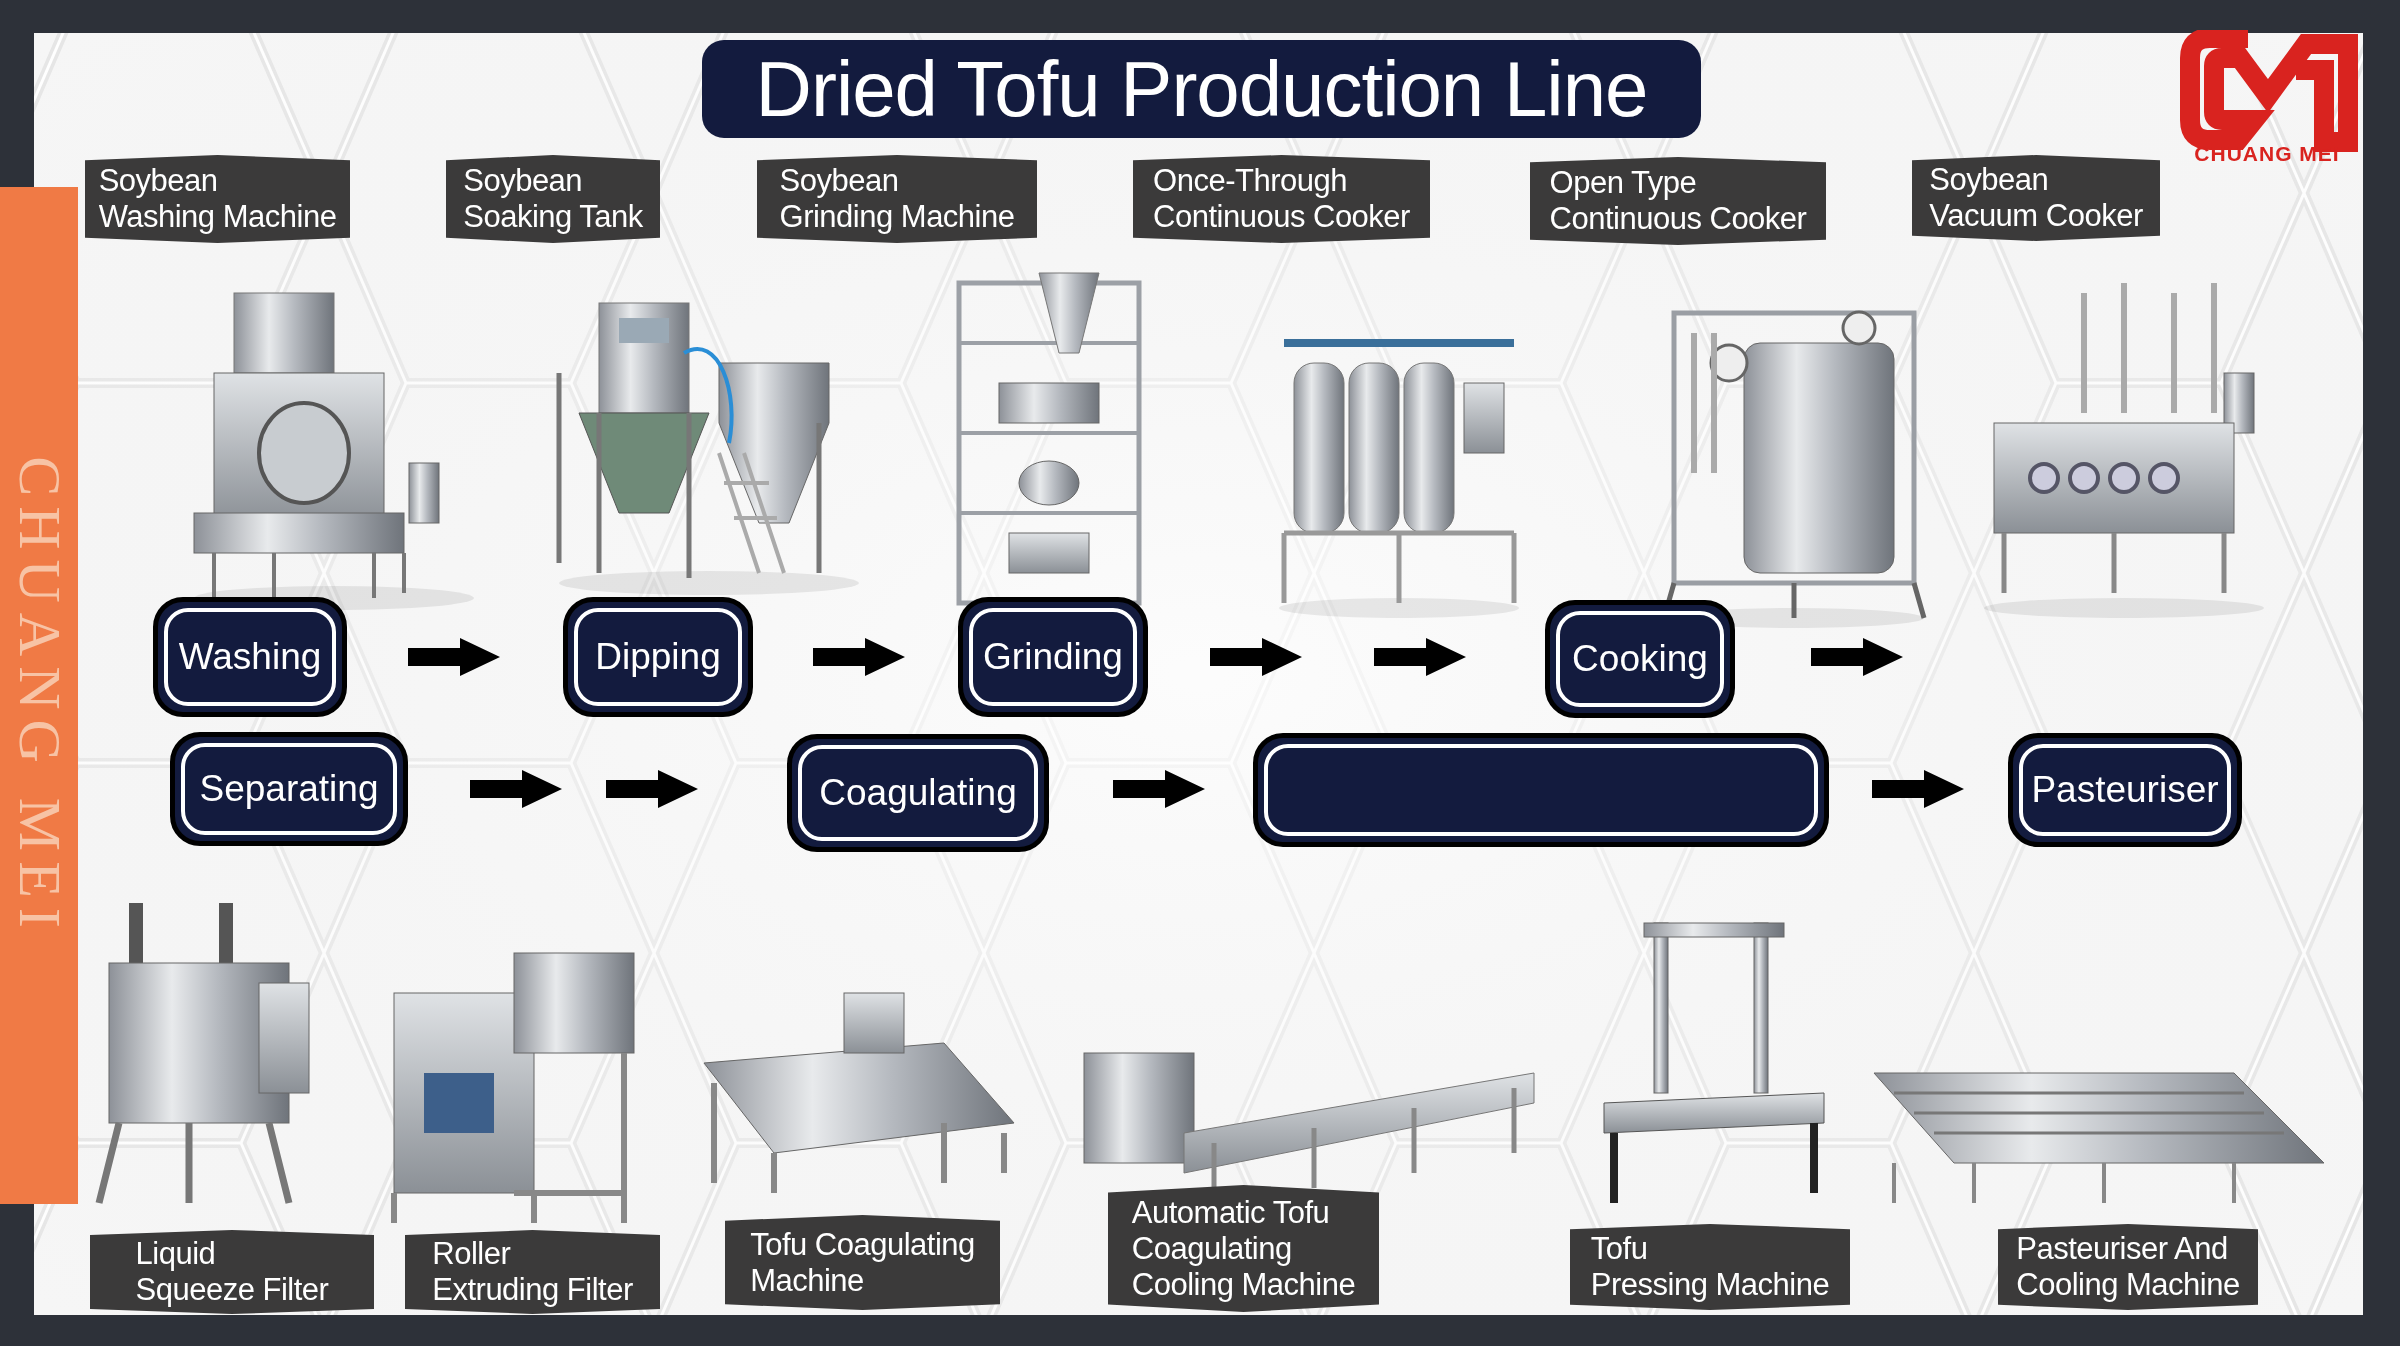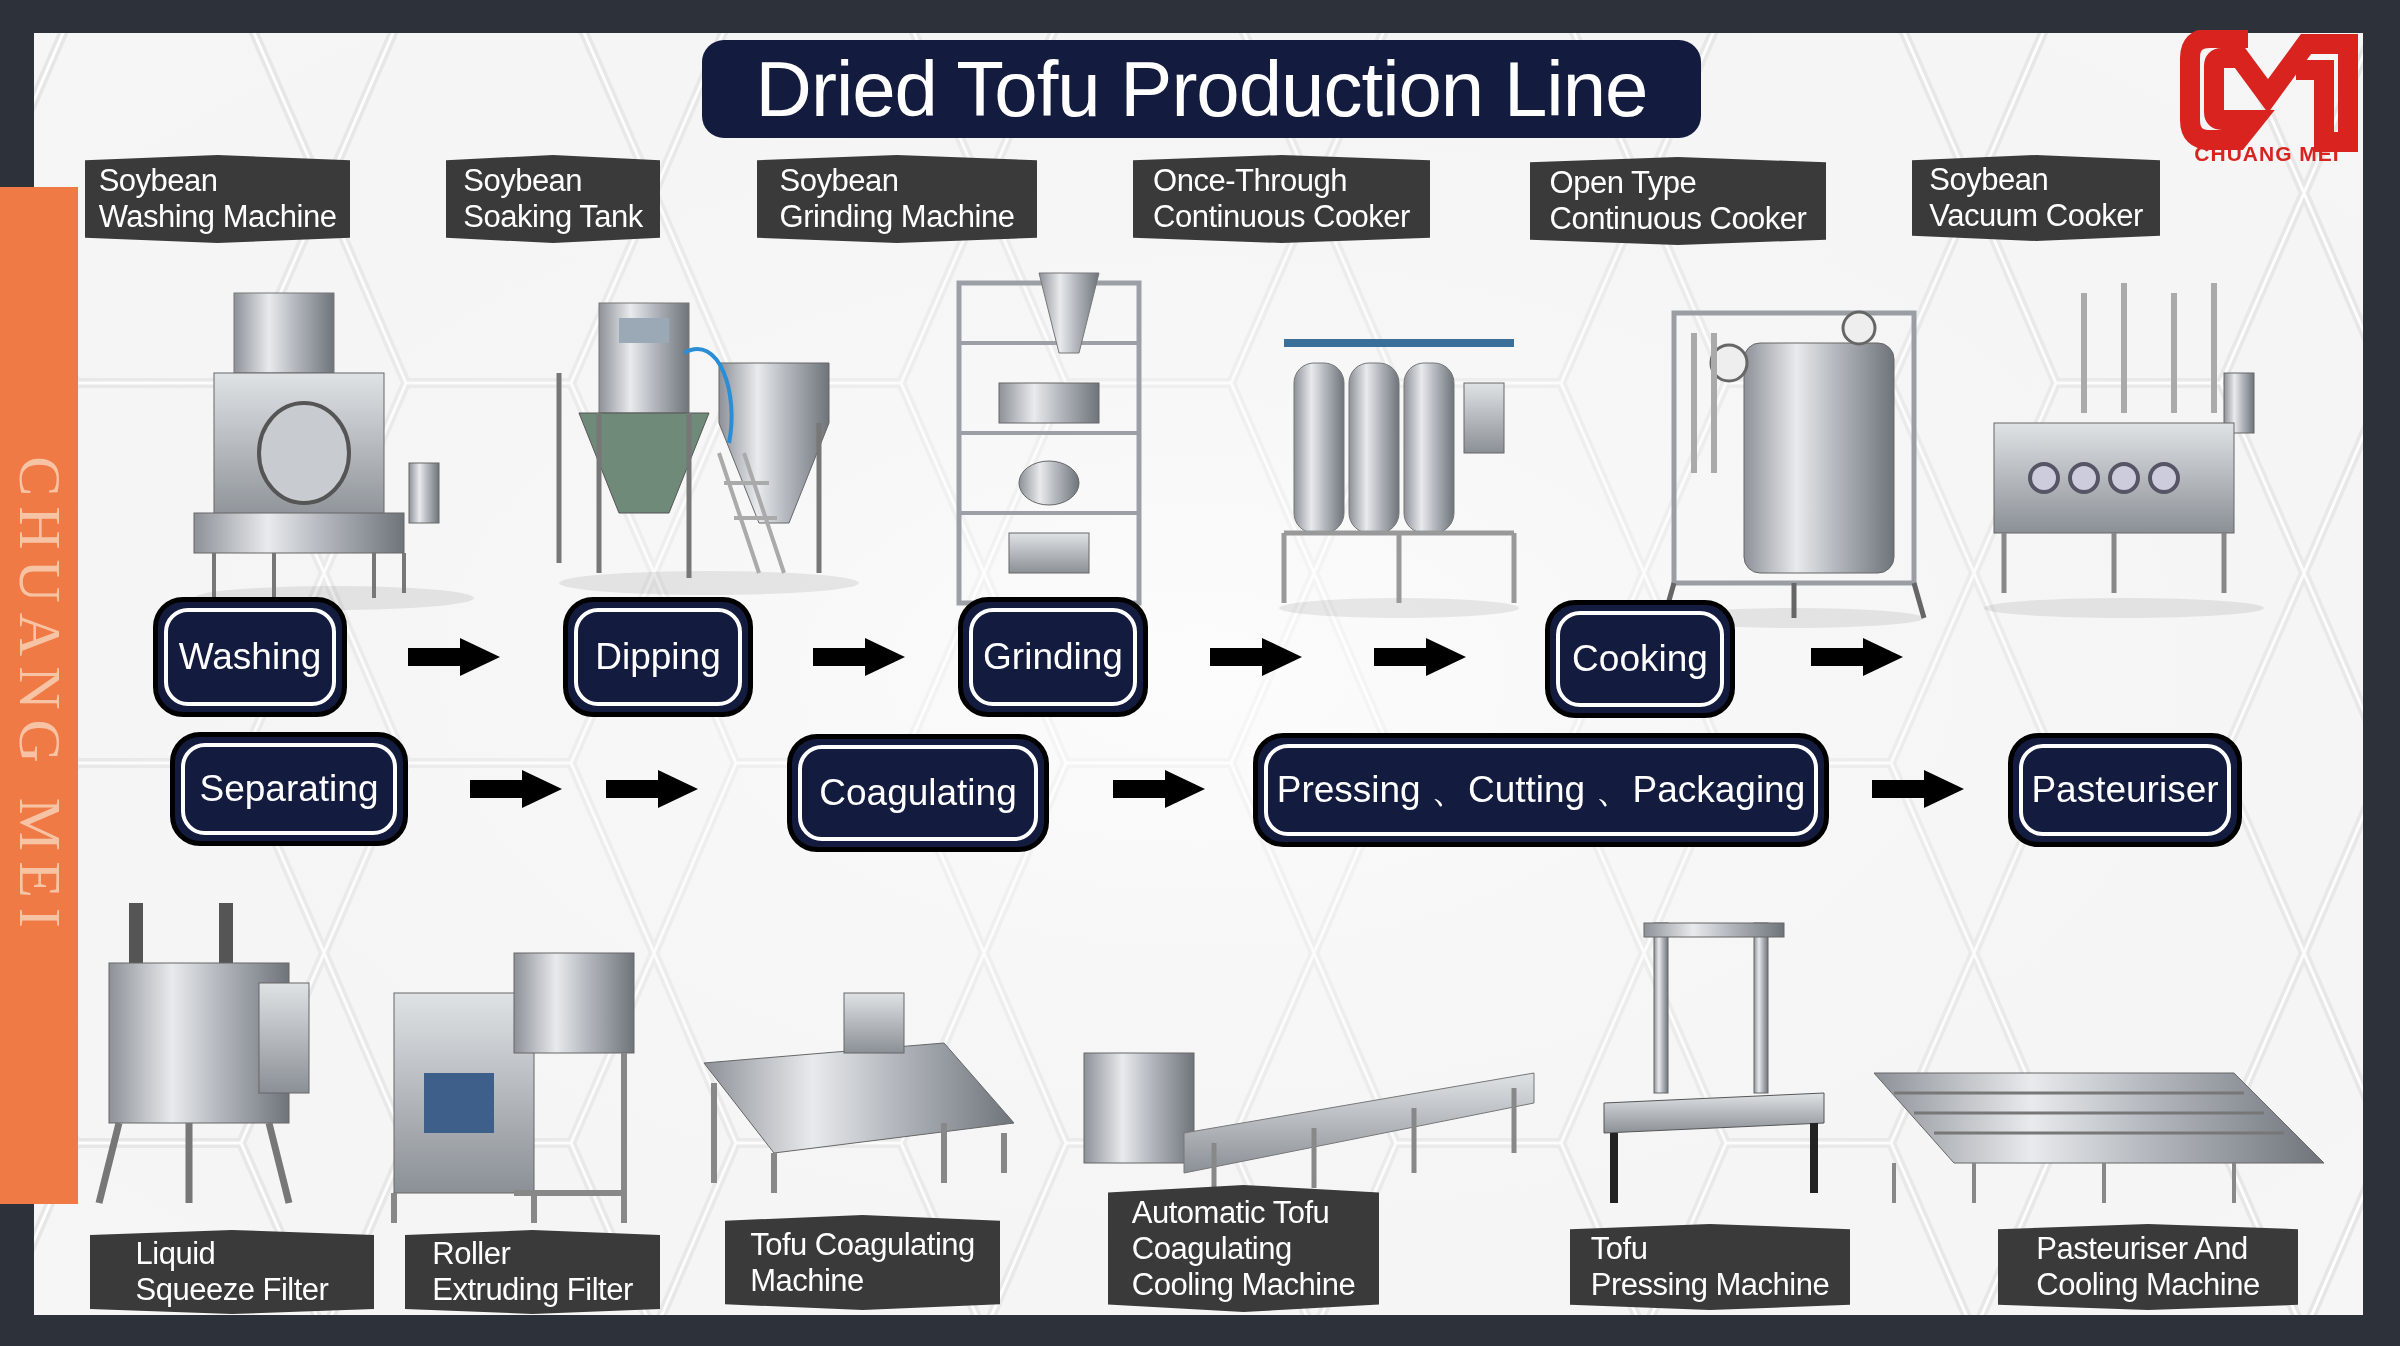--- a/index.html
+++ b/index.html
@@ -216,21 +216,20 @@
 <div class="step" style="left:170px;top:732px;width:228px;height:104px">
   <div class="step-inner"></div>
   <span class="step-text">Separating</span>
 </div>
 <div class="step" style="left:787px;top:734px;width:252px;height:108px">
   <div class="step-inner"></div>
   <span class="step-text">Coagulating</span>
 </div>
 <div class="step" style="left:1253px;top:733px;width:566px;height:104px">
   <div class="step-inner"></div>
-  <span class="step-text">Pressing 、Cutting 、Packaging</span>
 </div>
 <div class="step" style="left:2008px;top:733px;width:224px;height:104px">
   <div class="step-inner"></div>
   <span class="step-text">Pasteuriser</span>
 </div>
 
 <div class="label" style="left:90px;top:1230px;width:284px;height:84px">
   <div>
       <span>Liquid</span>
       <span>Squeeze Filter</span>
@@ -254,21 +253,21 @@
       <span>Coagulating</span>
       <span>Cooling Machine</span>
     </div>
 </div>
 <div class="label" style="left:1570px;top:1224px;width:280px;height:86px">
   <div>
       <span>Tofu</span>
       <span>Pressing Machine</span>
     </div>
 </div>
-<div class="label" style="left:1998px;top:1224px;width:300px;height:86px">
+<div class="label" style="left:1998px;top:1224px;width:260px;height:86px">
   <div>
       <span>Pasteuriser And</span>
       <span>Cooling Machine</span>
     </div>
 </div>
 
 <svg class="arrow" viewBox="0 0 92 38" style="left: 408px; top: 638px;">
     <path d="M0 10 H52 V0 L92 19 L52 38 V28 H0 Z" fill="#000"></path>
   </svg>
 <svg class="arrow" viewBox="0 0 92 38" style="left: 813px; top: 638px;">

